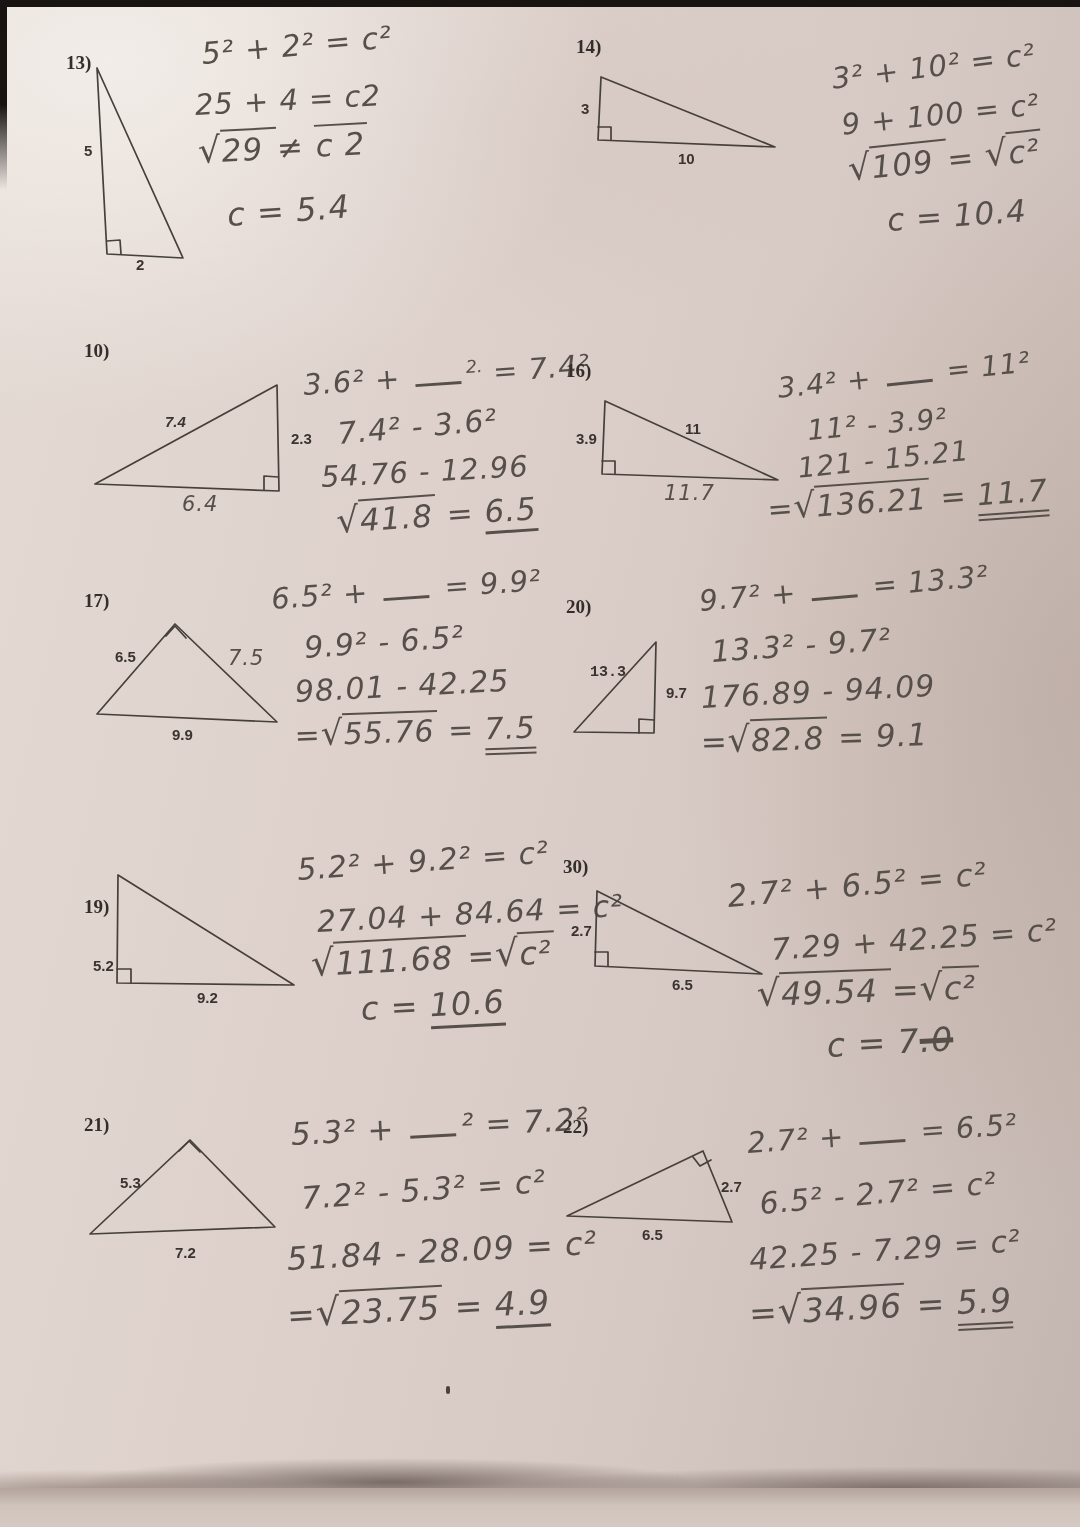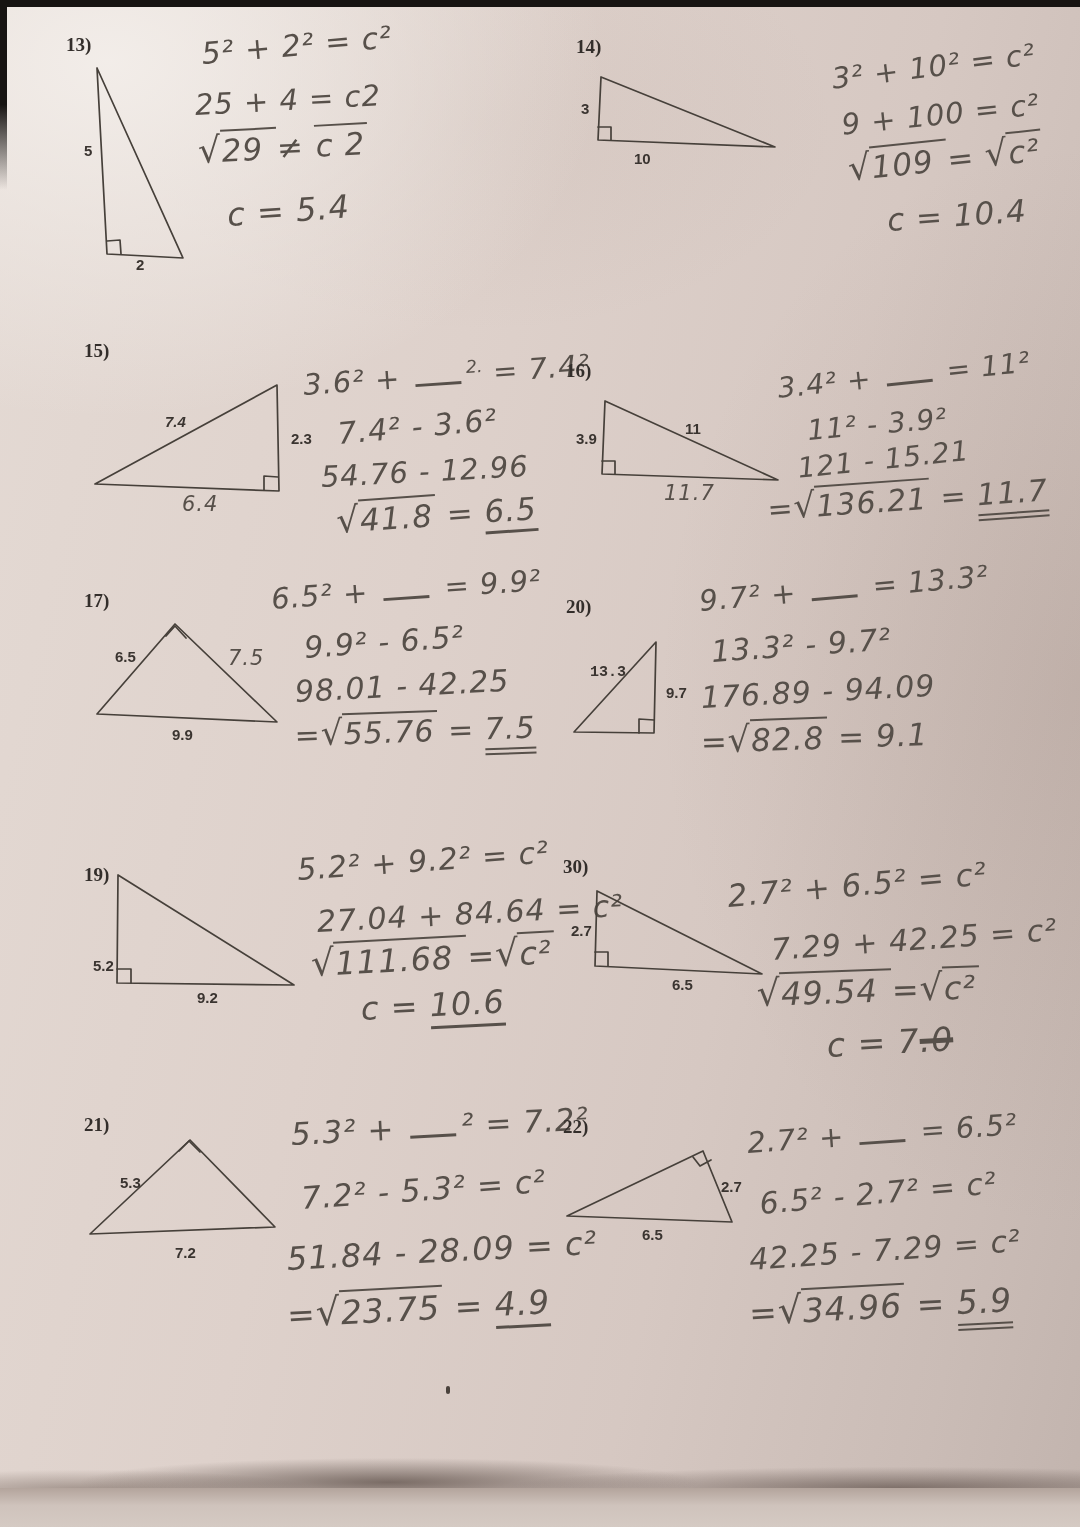--- a/index.html
+++ b/index.html
@@ -48,47 +48,47 @@
 </style>
 </head>
 <body>
 
 <div id="stage">
   <div class="photo"></div>
   <div class="edge-top"></div>
   <div class="edge-left"></div>
   <div id="problems-root">
       <div class="problem">
-        <div class="pnum" style="left: 66px; top: 34px;">13)</div>
+        <div class="pnum" style="left: 66px; top: 52px;">13)</div>
         <svg class="tri" width="120" height="212" style="left: 83px; top: 58px;">
           <polygon points="14,10 24,196 100,200"></polygon>
           <path d="M24,183 L37,182 L38,196"></path>
         </svg>
         <div class="side-label" style="left: 84px; top: 142px;">5</div>
         <div class="side-label" style="left: 136px; top: 256px;">2</div>
         <div class="hand-line" style="left: 200px; top: 36px; font-size: 30px; transform: rotate(-5deg);"><span>5² + 2² = c²</span></div>
         <div class="hand-line" style="left: 194px; top: 88px; font-size: 29px; transform: rotate(-3deg);"><span>25 + 4 = c2</span></div>
         <div class="hand-line" style="left: 197px; top: 130px; font-size: 31px; transform: rotate(-3deg);"><span class="sqrt">√</span><span class="rad">29 </span><span>≠ </span><span class="rad">c 2</span></div>
         <div class="hand-line" style="left: 226px; top: 196px; font-size: 32px; transform: rotate(-4deg);"><span>c = 5.4</span></div>
       </div>
       <div class="problem">
         <div class="pnum" style="left: 576px; top: 36px;">14)</div>
         <svg class="tri" width="200" height="90" style="left: 588px; top: 68px;">
           <polygon points="13,9 10,72 187,79"></polygon>
           <path d="M10,59 L23,59 L23,72"></path>
         </svg>
         <div class="side-label" style="left: 581px; top: 100px;">3</div>
-        <div class="side-label" style="left: 634px; top: 150px;">10</div>
+        <div class="side-label" style="left: 678px; top: 150px;">10</div>
         <div class="hand-line" style="left: 830px; top: 62px; font-size: 29px; transform: rotate(-7deg);"><span>3² + 10² = c²</span></div>
         <div class="hand-line" style="left: 840px; top: 108px; font-size: 29px; transform: rotate(-6deg);"><span>9 + 100 = c²</span></div>
         <div class="hand-line" style="left: 846px; top: 148px; font-size: 31px; transform: rotate(-6deg);"><span class="sqrt">√</span><span class="rad">109 </span><span>= </span><span class="sqrt">√</span><span class="rad">c²</span></div>
         <div class="hand-line" style="left: 886px; top: 202px; font-size: 31px; transform: rotate(-4deg);"><span>c = 10.4</span></div>
       </div>
       <div class="problem">
-        <div class="pnum" style="left: 84px; top: 340px;">15)</div>
+        <div class="pnum" style="left: 84px; top: 340px;">10)</div>
         <svg class="tri" width="205" height="122" style="left: 88px; top: 376px;">
           <polygon points="189,9 7,108 191,115"></polygon>
           <path d="M176,114 L176,100 L190,101"></path>
         </svg>
         <div class="side-label" style="left: 165px; top: 413px; font-style: italic;">7.4</div>
         <div class="side-label" style="left: 291px; top: 430px;">2.3</div>
         <div class="side-label hand" style="left: 182px; top: 492px;">6.4</div>
         <div class="hand-line" style="left: 302px; top: 368px; font-size: 29px; transform: rotate(-4deg);"><span>3.6² + </span><span class="blank"></span><span class="sup">2.</span><span> = 7.4²</span></div>
         <div class="hand-line" style="left: 336px; top: 416px; font-size: 30px; transform: rotate(-5deg);"><span>7.4² - 3.6²</span></div>
         <div class="hand-line" style="left: 320px; top: 460px; font-size: 29px; transform: rotate(-3deg);"><span>54.76 - 12.96</span></div>
@@ -129,21 +129,21 @@
           <path d="M71,101 L71,87 L86,88"></path>
         </svg>
         <div class="side-label" style="left: 590px; top: 664px; font-family: Liberation Mono, monospace;">13.3</div>
         <div class="side-label" style="left: 666px; top: 684px;">9.7</div>
         <div class="hand-line" style="left: 698px; top: 584px; font-size: 29px; transform: rotate(-5deg);"><span>9.7² + </span><span class="blank"></span><span> = 13.3²</span></div>
         <div class="hand-line" style="left: 710px; top: 634px; font-size: 30px; transform: rotate(-4deg);"><span>13.3² - 9.7²</span></div>
         <div class="hand-line" style="left: 700px; top: 680px; font-size: 30px; transform: rotate(-3deg);"><span>176.89 - 94.09</span></div>
         <div class="hand-line" style="left: 700px; top: 720px; font-size: 31px; transform: rotate(-2deg);"><span>=</span><span class="sqrt">√</span><span class="rad">82.8</span><span> = 9.1</span></div>
       </div>
       <div class="problem">
-        <div class="pnum" style="left: 84px; top: 864px;">19)</div>
+        <div class="pnum" style="left: 84px; top: 896px;">19)</div>
         <svg class="tri" width="195" height="125" style="left: 108px; top: 866px;">
           <polygon points="10,9 9,117 186,119"></polygon>
           <path d="M9,103 L23,103 L23,117"></path>
         </svg>
         <div class="side-label" style="left: 93px; top: 922px; margin-top: 35px;">5.2</div>
         <div class="side-label" style="left: 197px; top: 989px;">9.2</div>
         <div class="hand-line" style="left: 296px; top: 852px; font-size: 30px; transform: rotate(-4deg);"><span>5.2² + 9.2² = c²</span></div>
         <div class="hand-line" style="left: 316px; top: 904px; font-size: 30px; transform: rotate(-3deg);"><span>27.04 + 84.64 = c²</span></div>
         <div class="hand-line" style="left: 310px; top: 942px; font-size: 32px; transform: rotate(-3deg);"><span class="sqrt">√</span><span class="rad">111.68 </span><span>=</span><span class="sqrt">√</span><span class="rad">c²</span></div>
         <div class="hand-line" style="left: 360px; top: 990px; font-size: 32px; transform: rotate(-3deg);"><span>c = </span><span class="ans">10.6</span></div>

